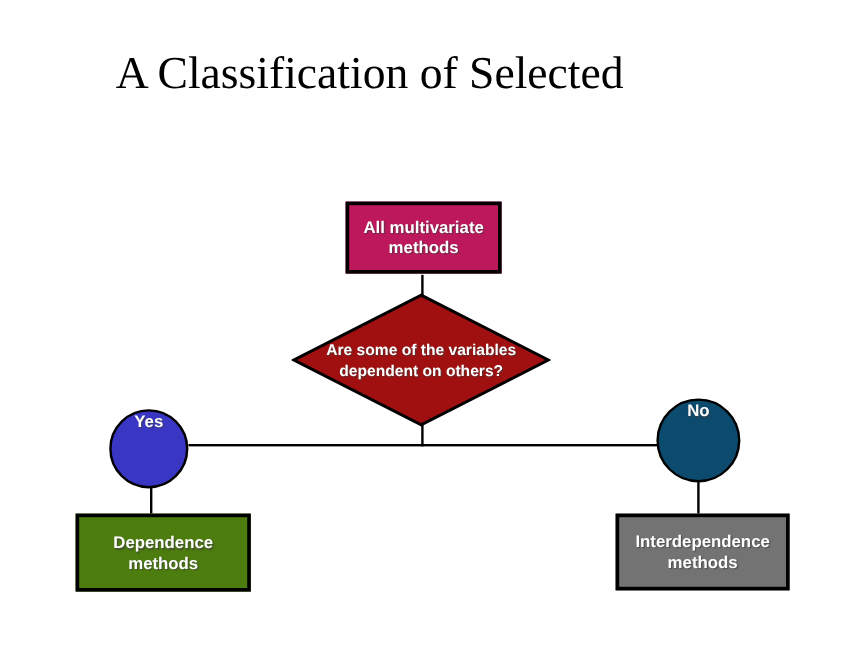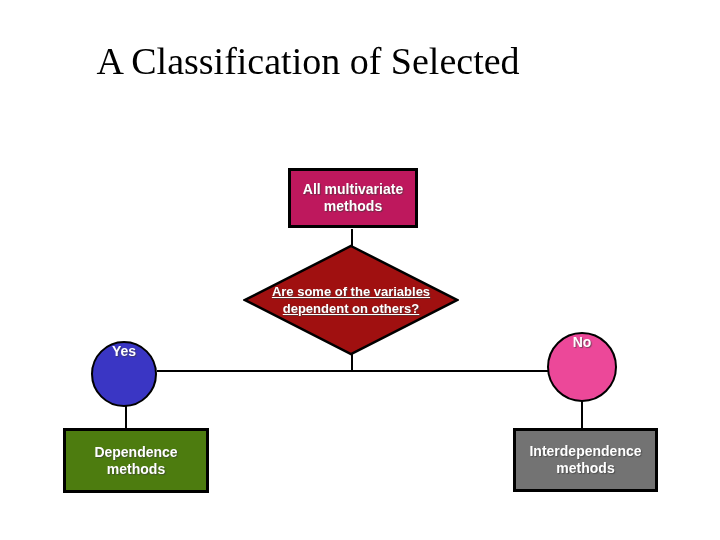--- a/index.html
+++ b/index.html
@@ -48,21 +48,21 @@
   }
   .connector{
     position:absolute;
     background:#000;
   }
   .diamond-wrap{position:absolute;left:243px;top:244px;width:216px;height:112px;}
   .diamond-label{
     position:absolute;
     left:245px;top:247px;width:212px;height:106px;
     display:flex;align-items:center;justify-content:center;
-    font-size:13px;line-height:17px;text-decoration:underline;
+    font-size:13px;line-height:17px;
   }
   .diamond-label .inner{width:160px;}
 </style>
 </head>
 <body>
 
 <div class="slide">
 
   <div class="title">
     <div>A Classification of Selected</div>
@@ -84,21 +84,21 @@
     </svg>
   </div>
   <div class="diamond-label node-label">
     <span class="inner">Are some of the variables dependent on others?</span>
   </div>
 
   <div class="circle-node node-label" style="left: 91px; top: 341px; width: 66px; height: 66px; background-color: rgb(58, 54, 196);">
     <span>Yes</span>
   </div>
 
-  <div class="circle-node node-label" style="left: 547px; top: 332px; width: 70px; height: 70px; background-color: #ec4899;">
+  <div class="circle-node node-label" style="left: 547px; top: 332px; width: 70px; height: 70px; background-color: #0c4a6e;">
     <span>No</span>
   </div>
 
   <div class="rect-node node-label" style="left: 63px; top: 428px; width: 146px; height: 65px; background-color: #4d7c0f;">
     <span style="width:110px;">Dependence methods</span>
   </div>
 
   <div class="rect-node node-label" style="left: 513px; top: 428px; width: 145px; height: 64px; background-color: #737373;">
     <span style="width:130px;">Interdependence methods</span>
   </div>

